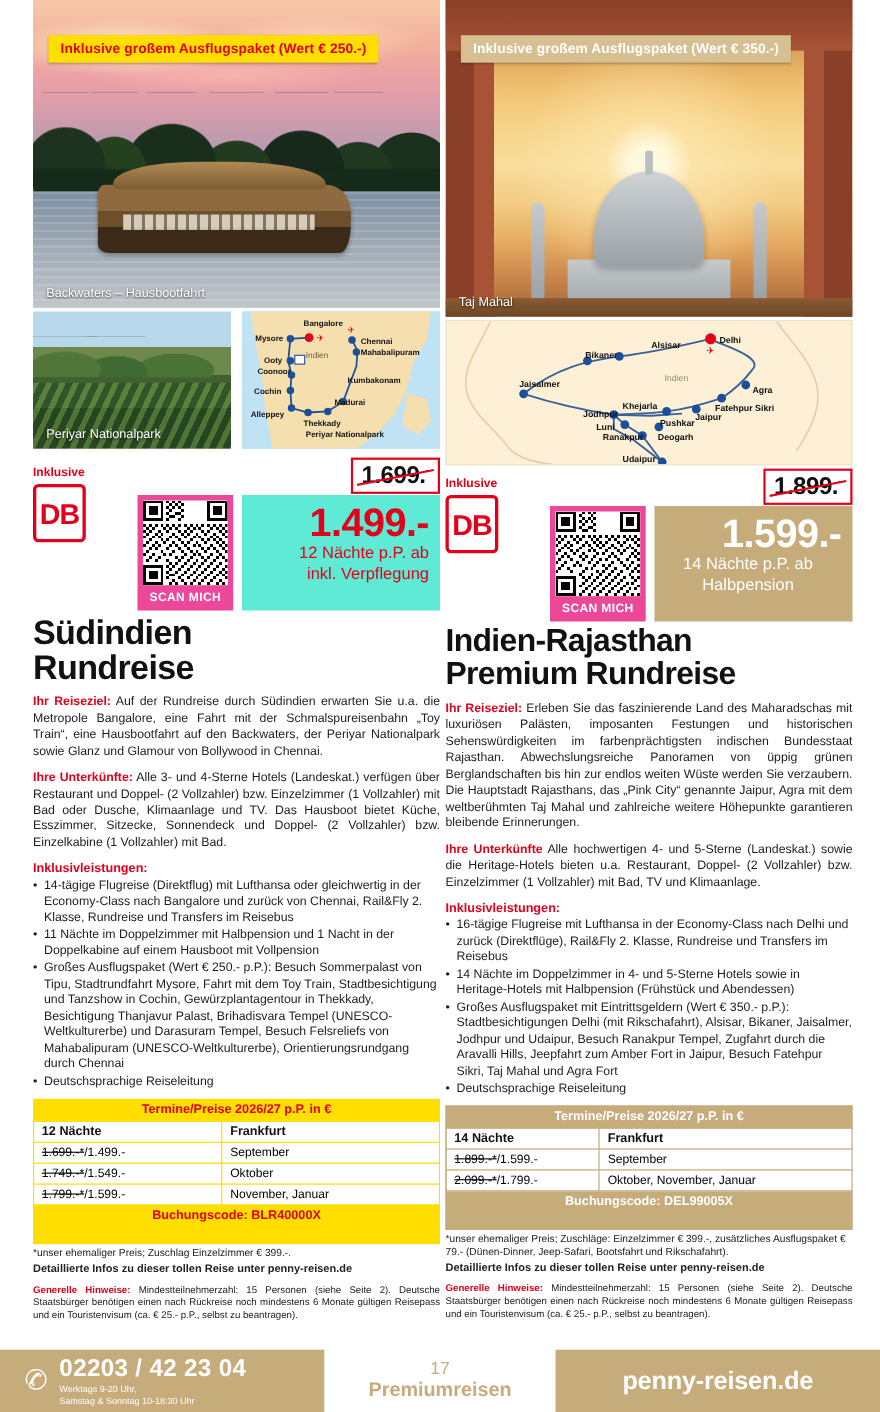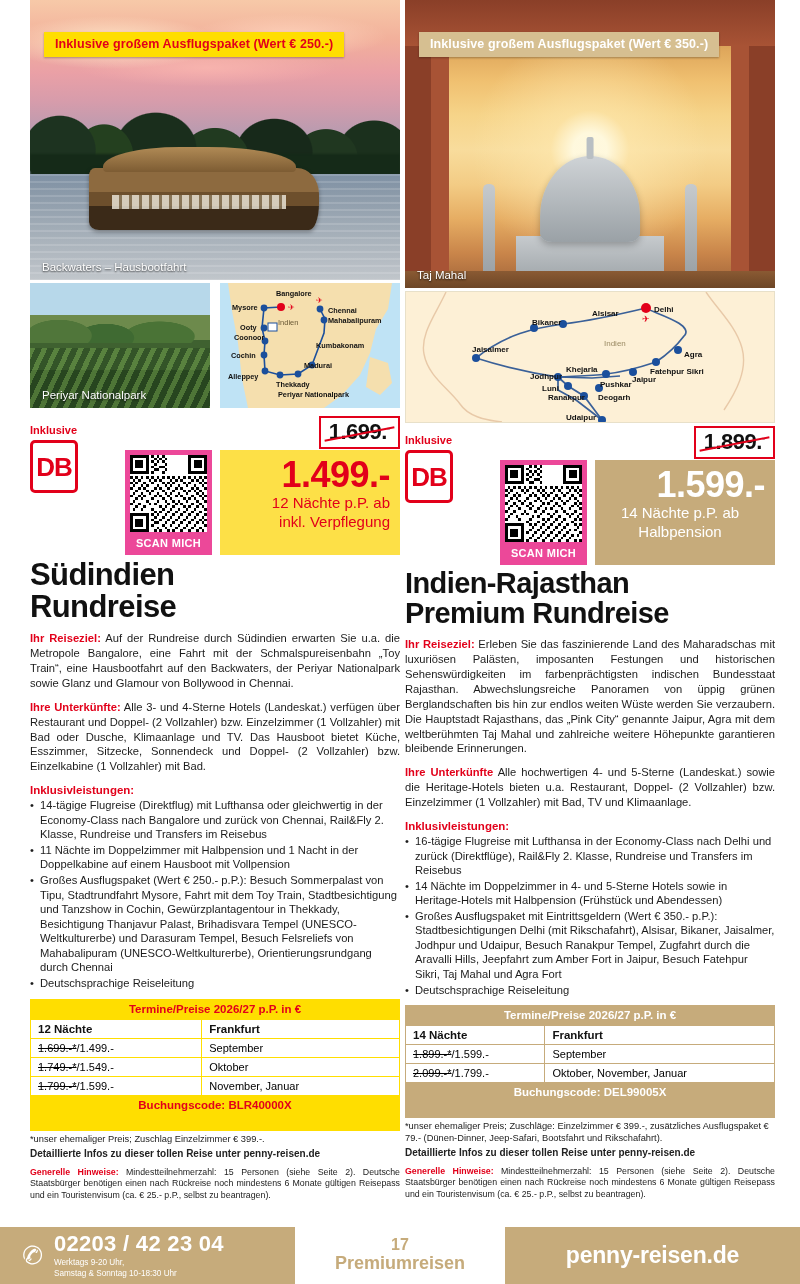--- a/index.html
+++ b/index.html
@@ -189,21 +189,21 @@
   }
   .qr-canvas{ width:77px; height:77px; background:#fff; position:relative; overflow:hidden; }
   .qr-label{
     color:#fff; font-size:11px; font-weight:bold; text-align:center;
     line-height:23px; letter-spacing:.3px;
   }
   .pricebox{
     position:absolute; left:190px; top:28px; width:180px; height:105px;
     padding:6px 10px 0 0; text-align:right;
   }
-  .pb-yellow{ background:#fde047; }
+  .pb-yellow{ background:#5eead4; }
   .pb-tan{ background:#c6ab7b; }
   .price-main{ font-size:36px; font-weight:bold; line-height:1.05; letter-spacing:-.5px; }
   .price-sub{ font-size:15px; line-height:1.25; }
   .pb-yellow .price-main{ color:#e2001a; }
   .pb-yellow .price-sub{ color:#e2001a; }
   .pb-tan .price-main{ color:#ffffff; }
   .pb-tan .price-sub{ color:#ffffff;text-align:center; }
 
   .oldprice{
     position:absolute; right:0; top:-6px;
@@ -269,21 +269,21 @@
     width:295px; background:#c6ab7b; color:#fff;
     display:flex; align-items:center; padding-left:22px; gap:11px;
   }
   .phone-icon{ font-size:25px; line-height:1; transform: rotate(14deg); }
   .f-phone{ font-size:22px; font-weight:bold; letter-spacing:.3px; line-height:1.1; }
   .f-hours{ font-size:8.2px; line-height:1.25; margin-top:2px; }
   .f-mid{
     flex:1; background:#fff; color:#c6ab7b; text-align:center;
     display:flex; flex-direction:column; align-items:center; justify-content:center;
   }
-  .f-pagenum{ font-size:16px; font-weight:bold; line-height:1.05; }
+  .f-pagenum{ font-size:16px; font-weight:normal; line-height:1.05; }
   .f-pagelbl{ font-size:18px; font-weight:bold; line-height:1.1; }
   .f-right{
     width:295px; background:#c6ab7b; color:#fff;
     display:flex; align-items:center; justify-content:center;
     font-size:23px; font-weight:bold; letter-spacing:-.2px;
   }
 
   .map svg, .map-r svg{ display:block; }
 </style>
 </head>

